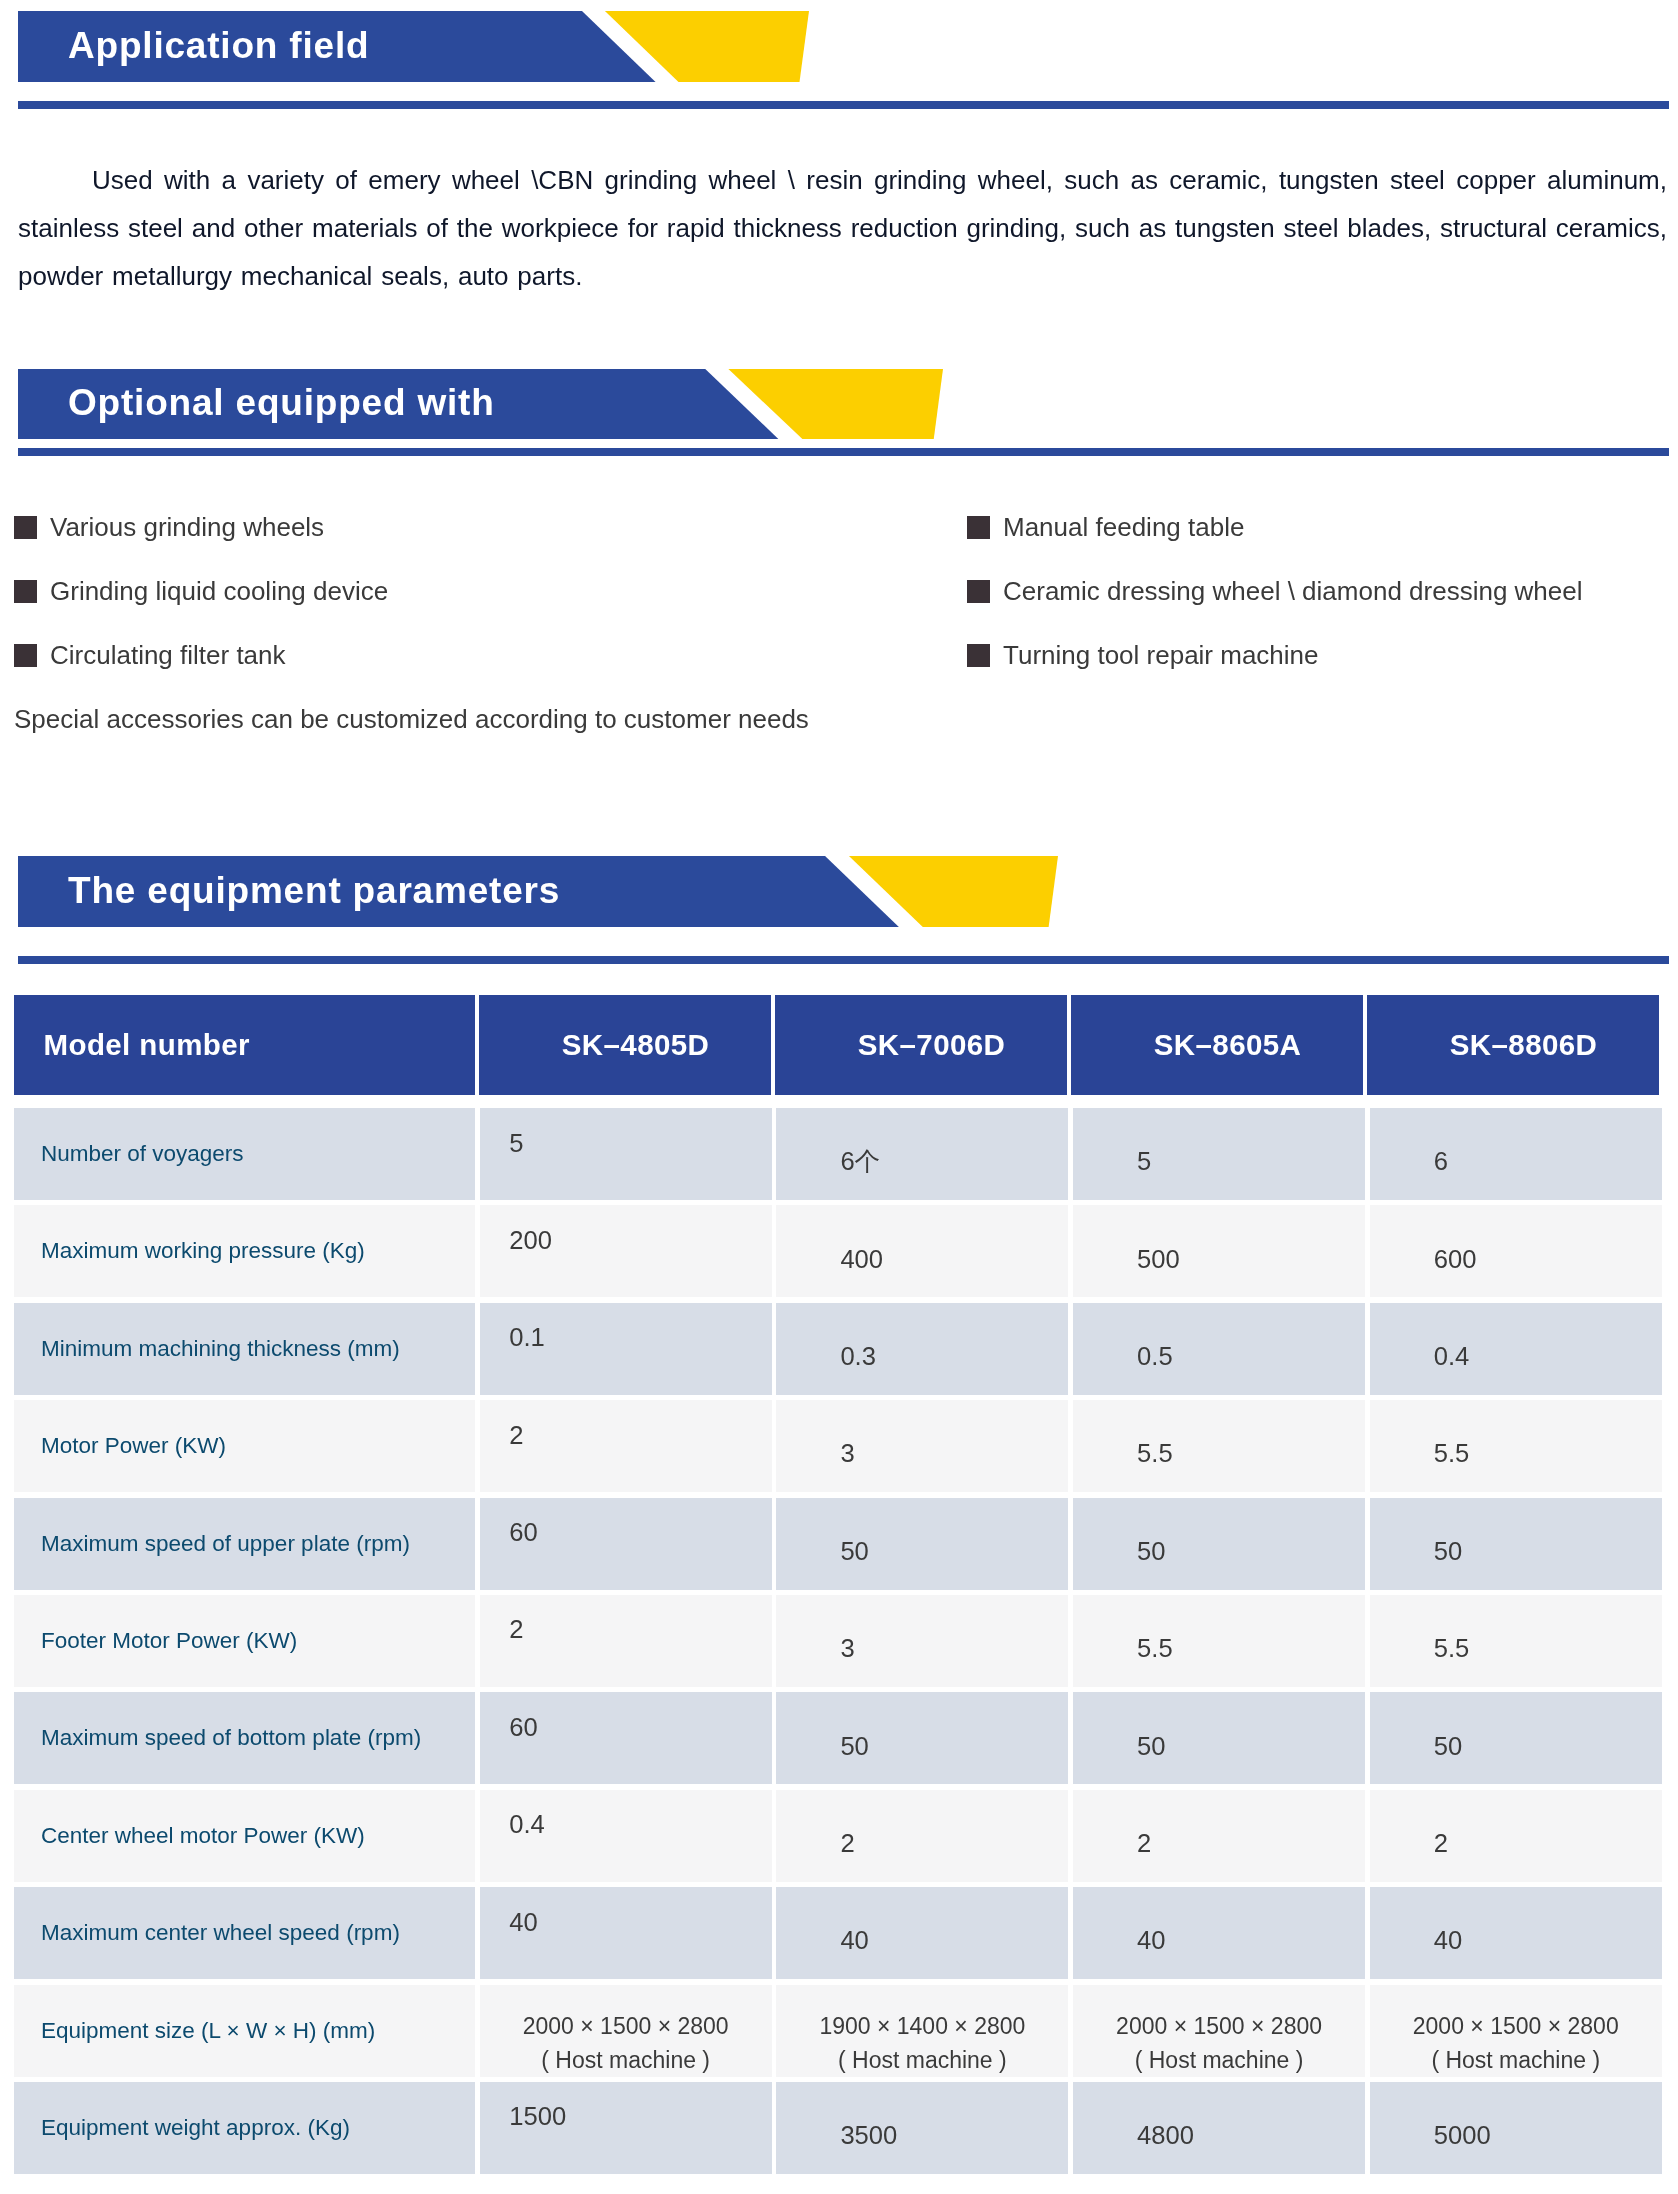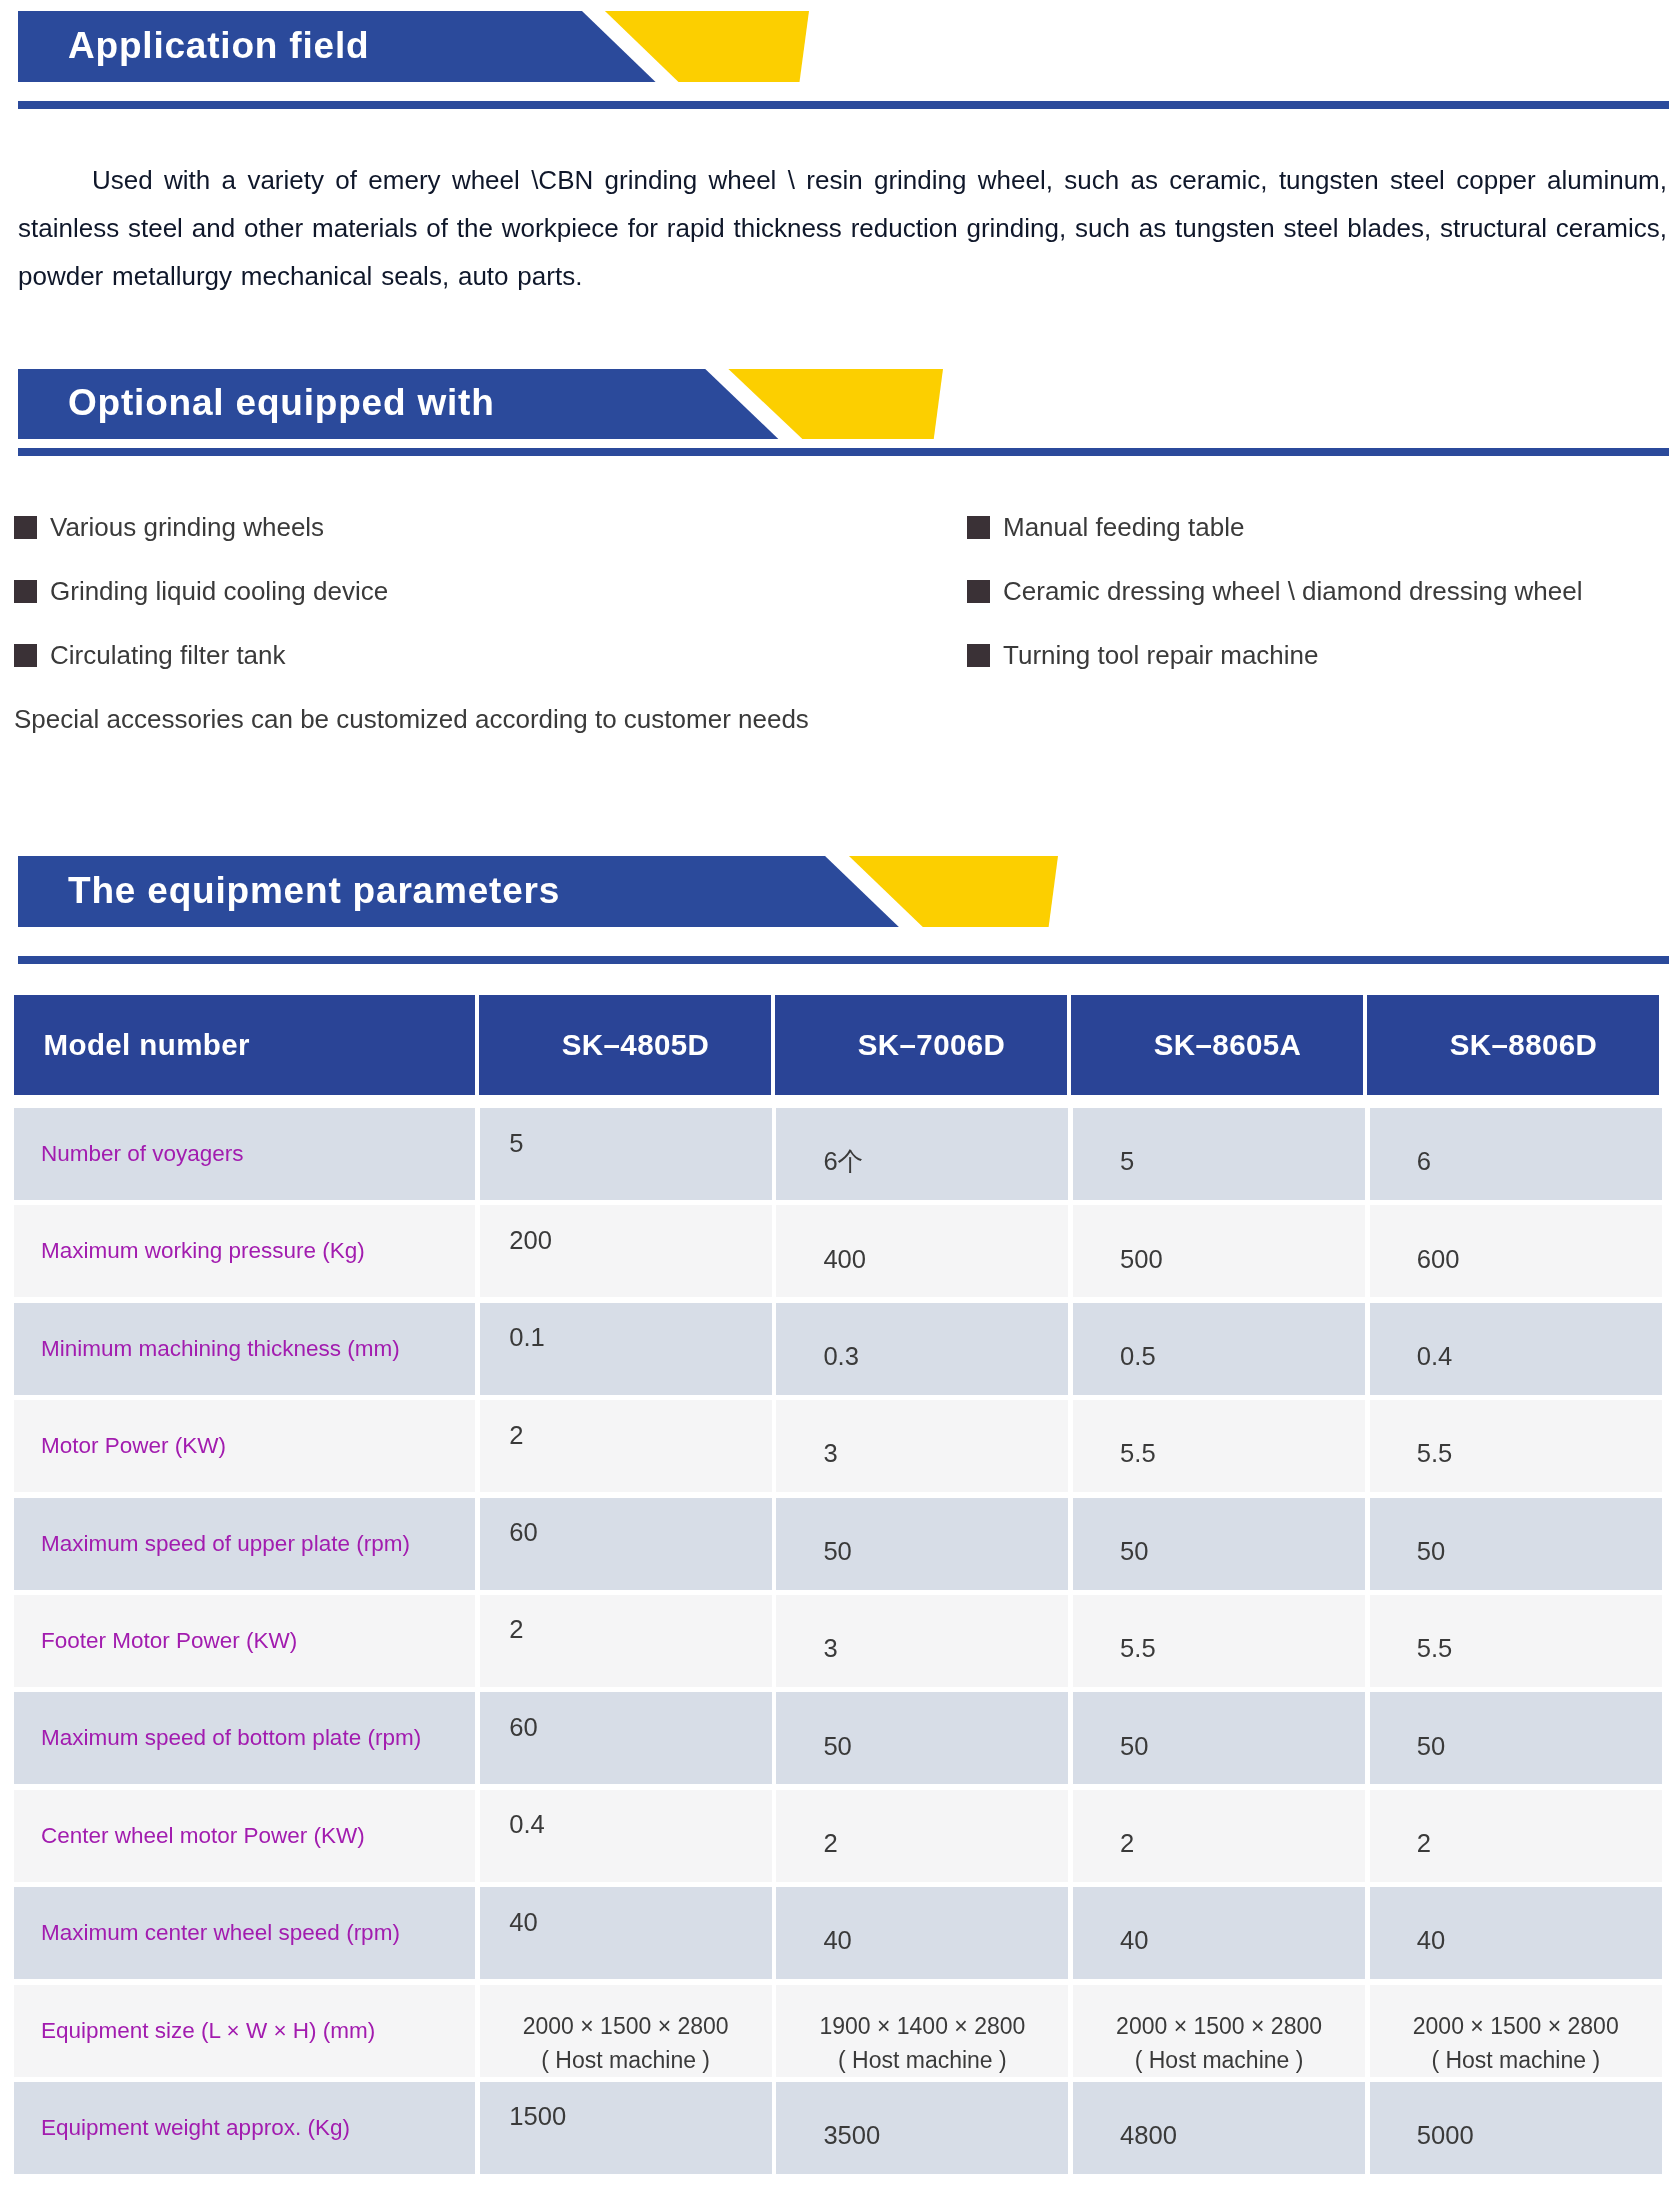--- a/index.html
+++ b/index.html
@@ -60,26 +60,26 @@
   }
   .th-model { padding-left:29.5px; }
   .th-center { justify-content:center; }
   .tbody {
     display:grid; grid-template-columns:461px 292px 292px 292px 292px;
     column-gap:4.7px; row-gap:5.4px; grid-auto-rows:92px;
   }
   .cell { display:flex; align-items:center; }
   .row-dark  { background:#d7dde7; }
   .row-light { background:#f5f5f6; }
-  .label-cell { padding-left:27px; font-size:22.5px; color:#a21caf; }
+  .label-cell { padding-left:27px; font-size:22.5px; color:#0c4a6e; }
   .value-cell { font-size:25.6px; color:#3a3a3a; }
   .value-cell .v { position:relative; }
   .v-first { padding-left:29.5px; }
   .v-first .v { top:-11px; }
-  .v-rest  { padding-left:47px; }
+  .v-rest  { padding-left:64px; }
   .v-rest .v { top:7.8px; }
   .size-cell { justify-content:center; text-align:center; font-size:23px; line-height:34px;align-items:flex-end; }
   .size-cell .v { top:0; white-space:pre-line; }
 </style>
 </head>
 <body>
 
 <div class="page">
 
   <div class="banner banner-1">

